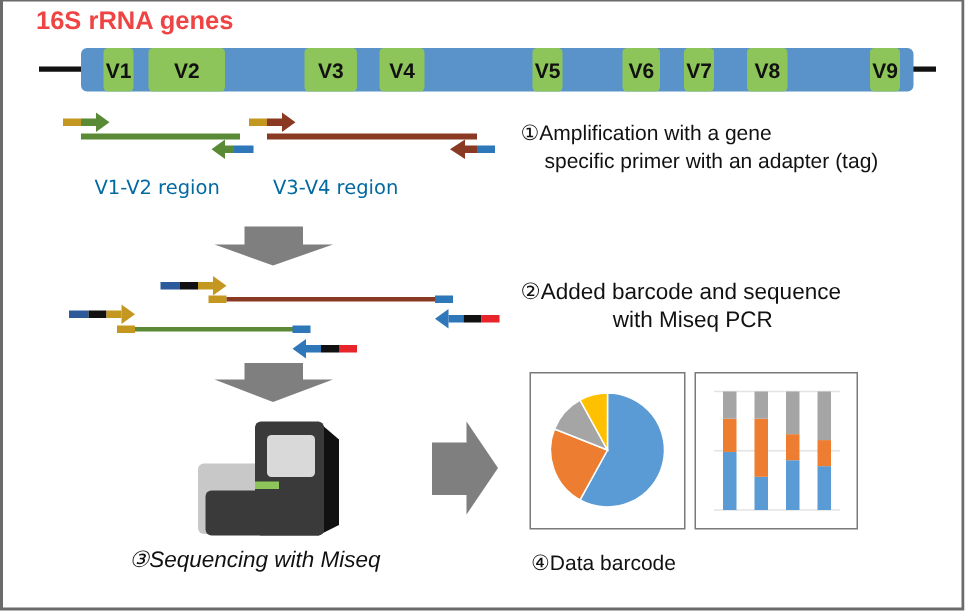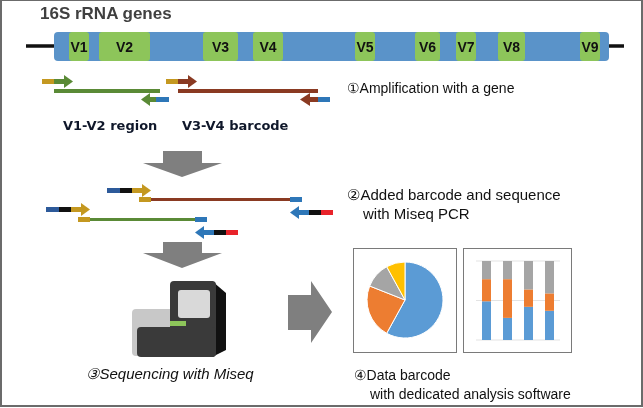--- a/index.html
+++ b/index.html
@@ -1,21 +1,21 @@
 <!DOCTYPE html>
 <html><head>
 <meta charset="utf-8">
 <style>
   html, body { margin: 0; padding: 0; background: #ffffff; }
   body { width: 643px; height: 408px; position: relative; overflow: hidden; font-family: "DejaVu Sans", sans-serif; }
   .frame { position: absolute; left: 0; top: 0; width: 639px; height: 404px; border: 2px solid #6b6b6b; border-top: 1px solid #6b6b6b; box-sizing: content-box; }
   svg.diagram { position: absolute; left: 0; top: 0; }
-  .title { position: absolute; left: 40px; top: 4px; font-family: "Liberation Sans", sans-serif; font-weight: bold; font-size: 17px; color: #404040; }
+  .title { position: absolute; left: 24px; top: 4px; font-family: "Liberation Sans", sans-serif; font-weight: bold; font-size: 17px; color: #ef4444; }
   .vlabel { font-family: "Liberation Sans", sans-serif; font-weight: bold; font-size: 14px; fill: #111; }
-  .region-label { position: absolute; font-family: "DejaVu Sans", sans-serif; font-size: 13px; color: #0f172a; font-weight: bold; }
+  .region-label { position: absolute; font-family: "DejaVu Sans", sans-serif; font-size: 13px; color: #0369a1; }
   .step { position: absolute; font-size: 14px; line-height: 19px; color: #111; white-space: nowrap; }
   .step.jp { font-family: Liberation Sans, sans-serif; font-size: 14px; }
   .step.cal { font-family: "Liberation Sans", sans-serif; font-size: 15px; }
   .step .indent { display: block; padding-left: 16px; }
   .chart-box { position: absolute; border: 1.5px solid #7a7a7a; background: #fff; box-sizing: border-box; }
 </style>
 </head>
 <body>
 
 <div class="frame"></div>
@@ -153,31 +153,31 @@
       <rect x="524" y="306.82" width="9" height="33.18" fill="#5b9bd5"></rect>
       <rect x="524" y="289.44" width="9" height="17.38" fill="#ed7d31"></rect>
       <rect x="524" y="261" width="9" height="28.439999999999998" fill="#a5a5a5"></rect>
       <rect x="545" y="310.77" width="9" height="29.23" fill="#5b9bd5"></rect>
       <rect x="545" y="293.39" width="9" height="17.38" fill="#ed7d31"></rect>
       <rect x="545" y="261" width="9" height="32.39" fill="#a5a5a5"></rect>
     </g>
 </svg>
 
 <div class="region-label" style="left:63px; top:118px;">V1-V2 region</div>
-<div class="region-label" style="left:182px; top:118px;">V3-V4 barcode</div>
+<div class="region-label" style="left:182px; top:118px;">V3-V4 region</div>
 
 <div class="step jp" style="left:347px; top:79px;">
   <span>①</span><span>Amplification with a gene</span>
+  <span class="indent">specific primer with an adapter (tag)</span>
 </div>
 
-<div class="step cal" style="left:347px; top:185px;">
+<div class="step cal" style="left:347px; top:185px;text-align:center;">
   <span>②</span><span>Added barcode and sequence</span>
   <span class="indent">with Miseq PCR</span>
 </div>
 
 <div class="step cal" style="left:86px; top:364px;font-style:italic;">
   <span>③</span><span>Sequencing with Miseq</span>
 </div>
 
 <div class="step jp" style="left:354px; top:366px;">
   <span>④</span><span>Data barcode</span>
-  <span class="indent">with dedicated analysis software</span>
 </div>
 
 </body></html>

